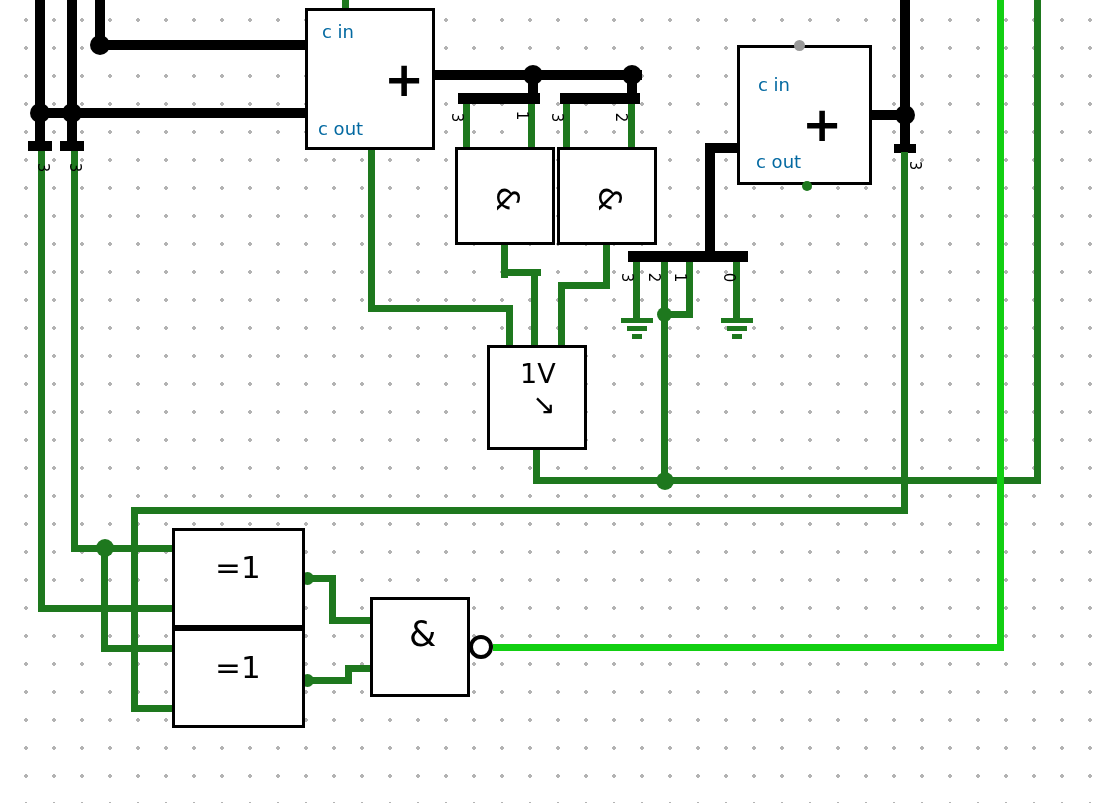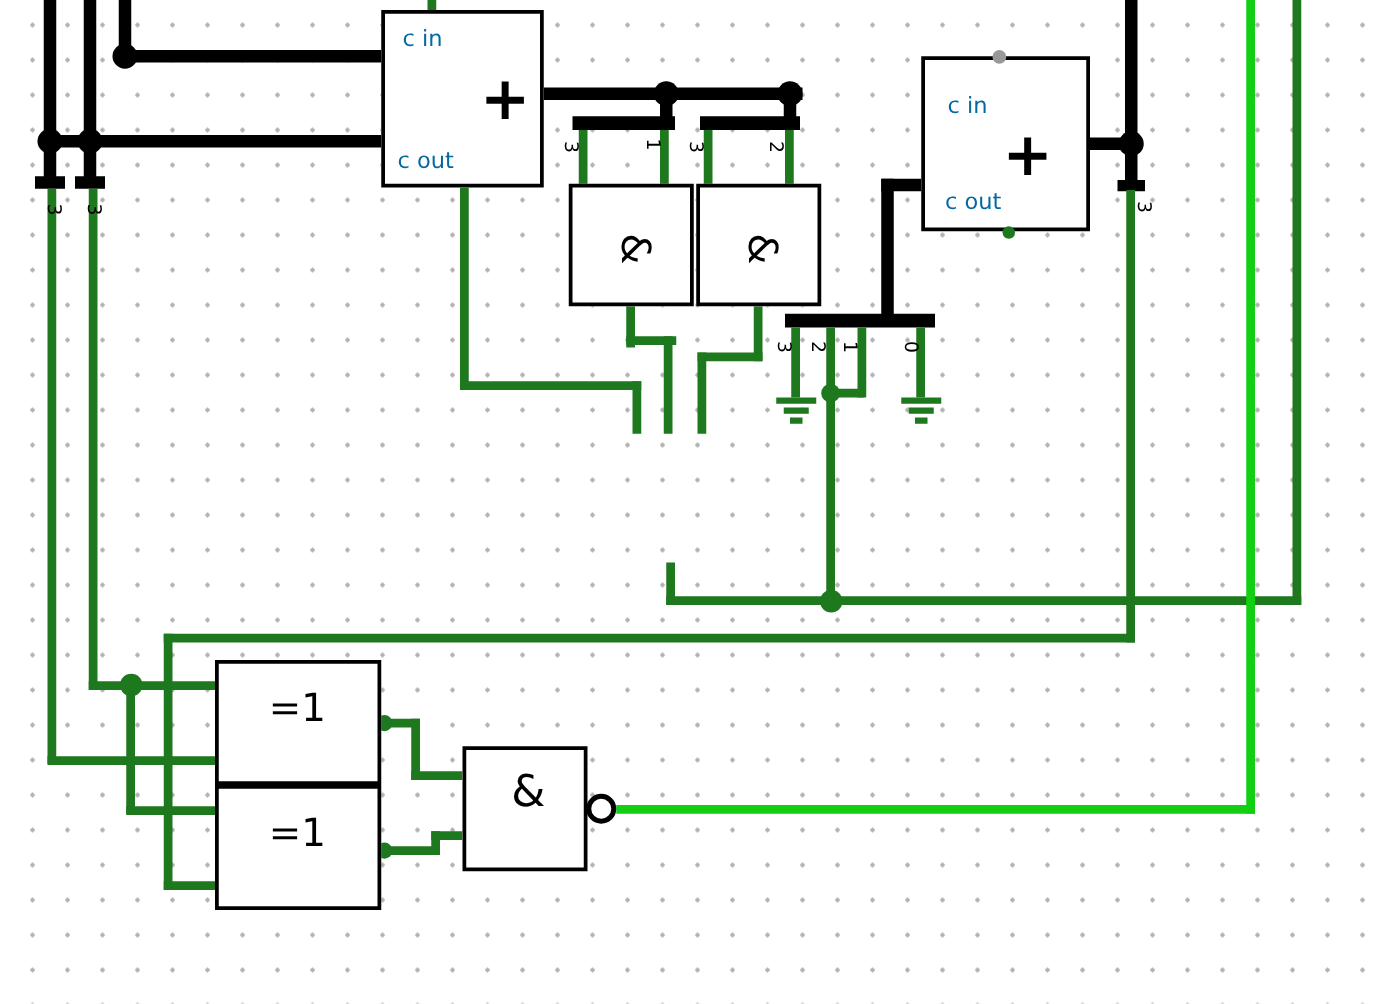--- a/index.html
+++ b/index.html
@@ -154,20 +154,24 @@
   <div class="dot gray" style="left:794px;top:40px;width:11px;height:11px;"></div>
   <div class="dot low" style="left:802px;top:181px;width:10px;height:10px;"></div>
 
   <div class="box" style="left:455px;top:147px;width:100px;height:98px;">
     <div class="glabel" style="left:38px;top:30px;font-size:32px;"><span class="rot">&amp;</span></div>
   </div>
   <div class="box" style="left:557px;top:147px;width:100px;height:98px;">
     <div class="glabel" style="left:38px;top:30px;font-size:32px;"><span class="rot">&amp;</span></div>
   </div>
 
+  <div class="box" style="left:487px;top:345px;width:100px;height:105px;">
+    <div class="glabel" style="left:30px;top:10px;font-size:27px;">1V</div>
+    <div class="glabel" style="left:42px;top:40px;font-size:28px;">↘</div>
+  </div>
 
   <div class="box" style="left:172px;top:528px;width:133px;height:100px;">
     <div class="glabel" style="left:40px;top:18px;font-size:31px;">=1</div>
   </div>
   <div class="box" style="left:172px;top:628px;width:133px;height:100px;">
     <div class="glabel" style="left:40px;top:18px;font-size:31px;">=1</div>
   </div>
 
   <div class="box" style="left:370px;top:597px;width:100px;height:100px;">
     <div class="glabel" style="left:36px;top:14px;font-size:35px;">&amp;</div>

